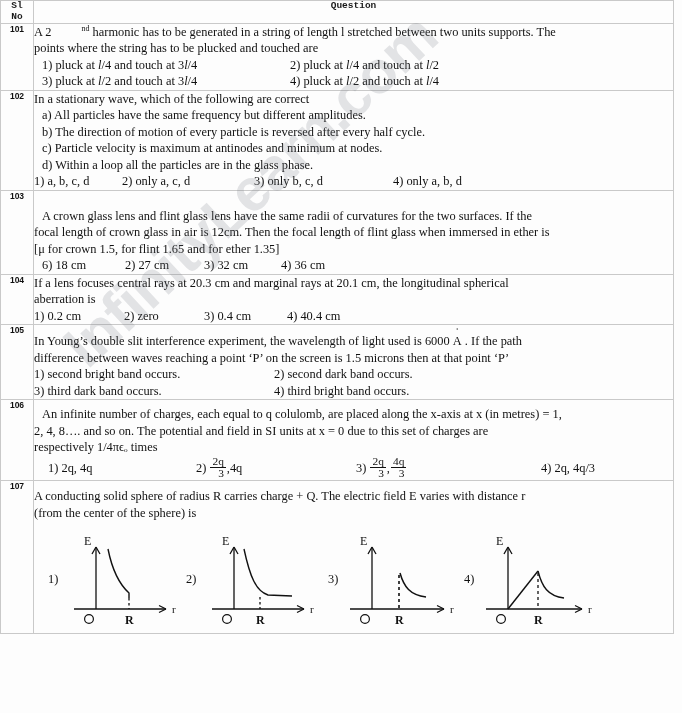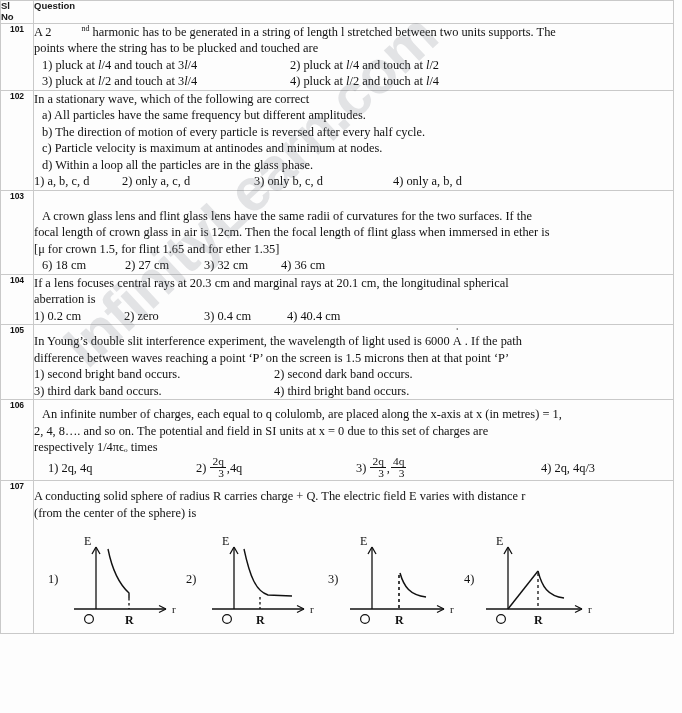--- a/index.html
+++ b/index.html
@@ -55,22 +55,22 @@
     border: 1px solid #c9c9c9;
     vertical-align: top;
     padding: 0;
     background: transparent;
   }
   col.c-sl { width: 33px; }
   col.c-q  { width: 640px; }
 
   thead th {
     background: #ebebeb;
-    text-align: left;
-    font-family: Liberation Sans, sans-serif;
+    text-align: center;
+    font-family: Liberation Mono, monospace;
     font-weight: 700;
     font-size: 9.5px;
     color: #1a1a1a;
     padding: 4px 0 5px 0;
     line-height: 1.15;
     height: 21px;
   }
   thead th.h-q { font-size: 9.5px; margin-top: 12px; }
 
   td.sl {

